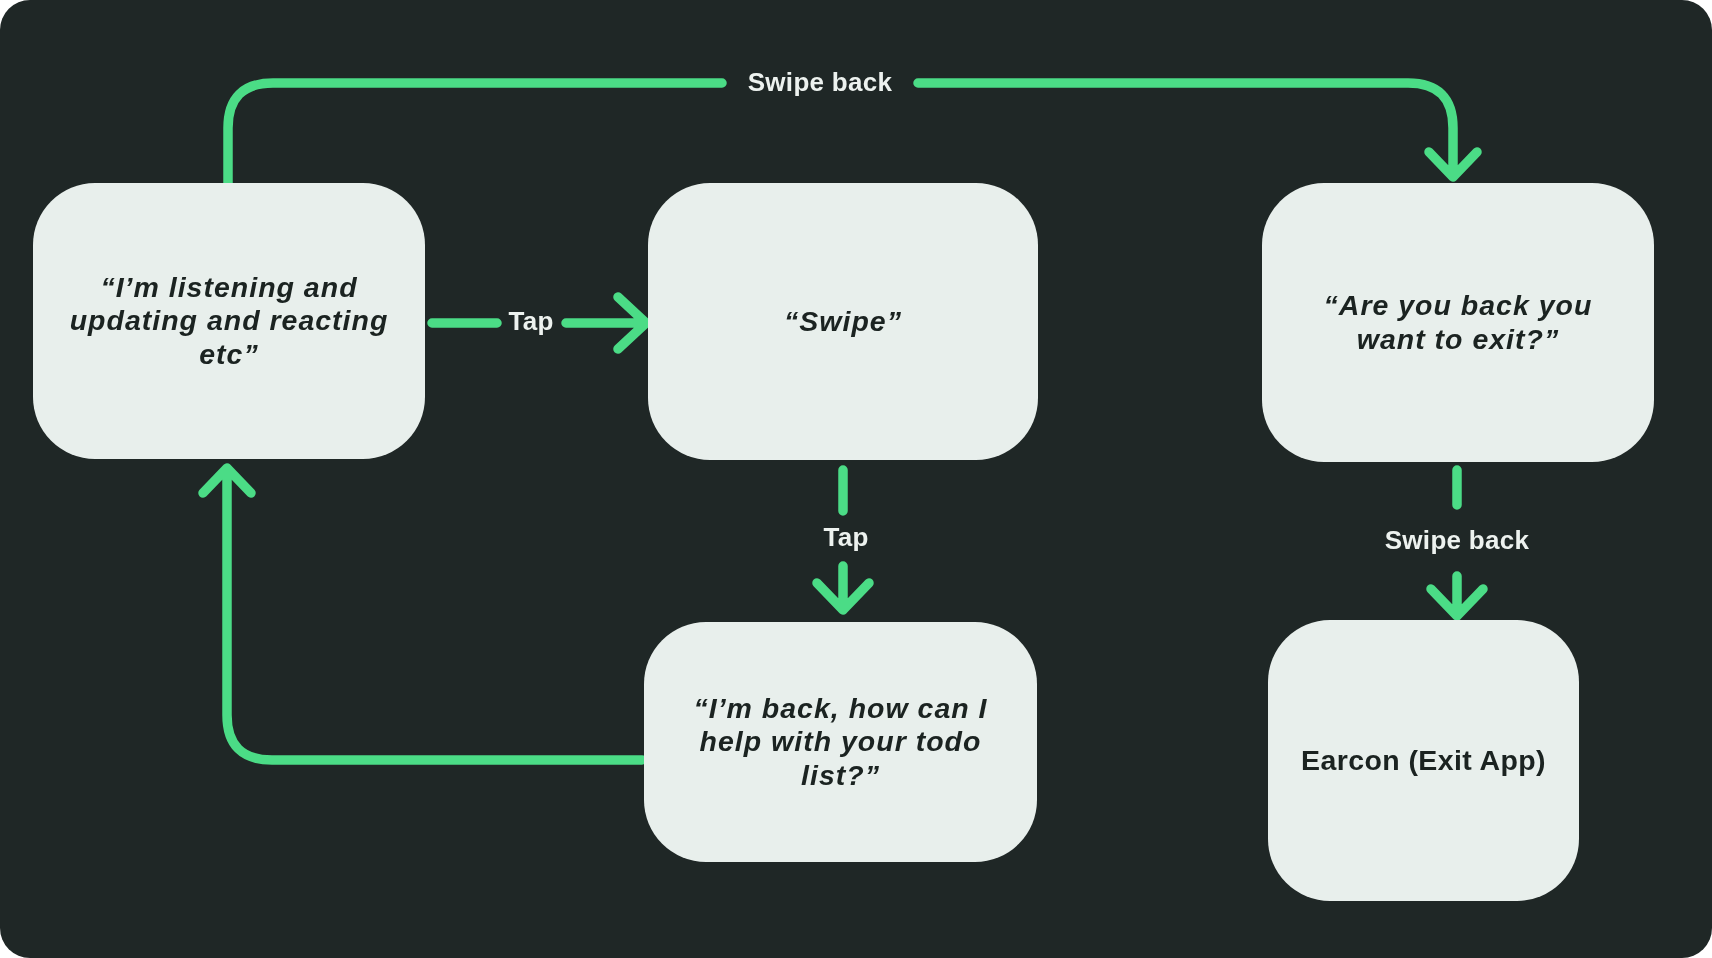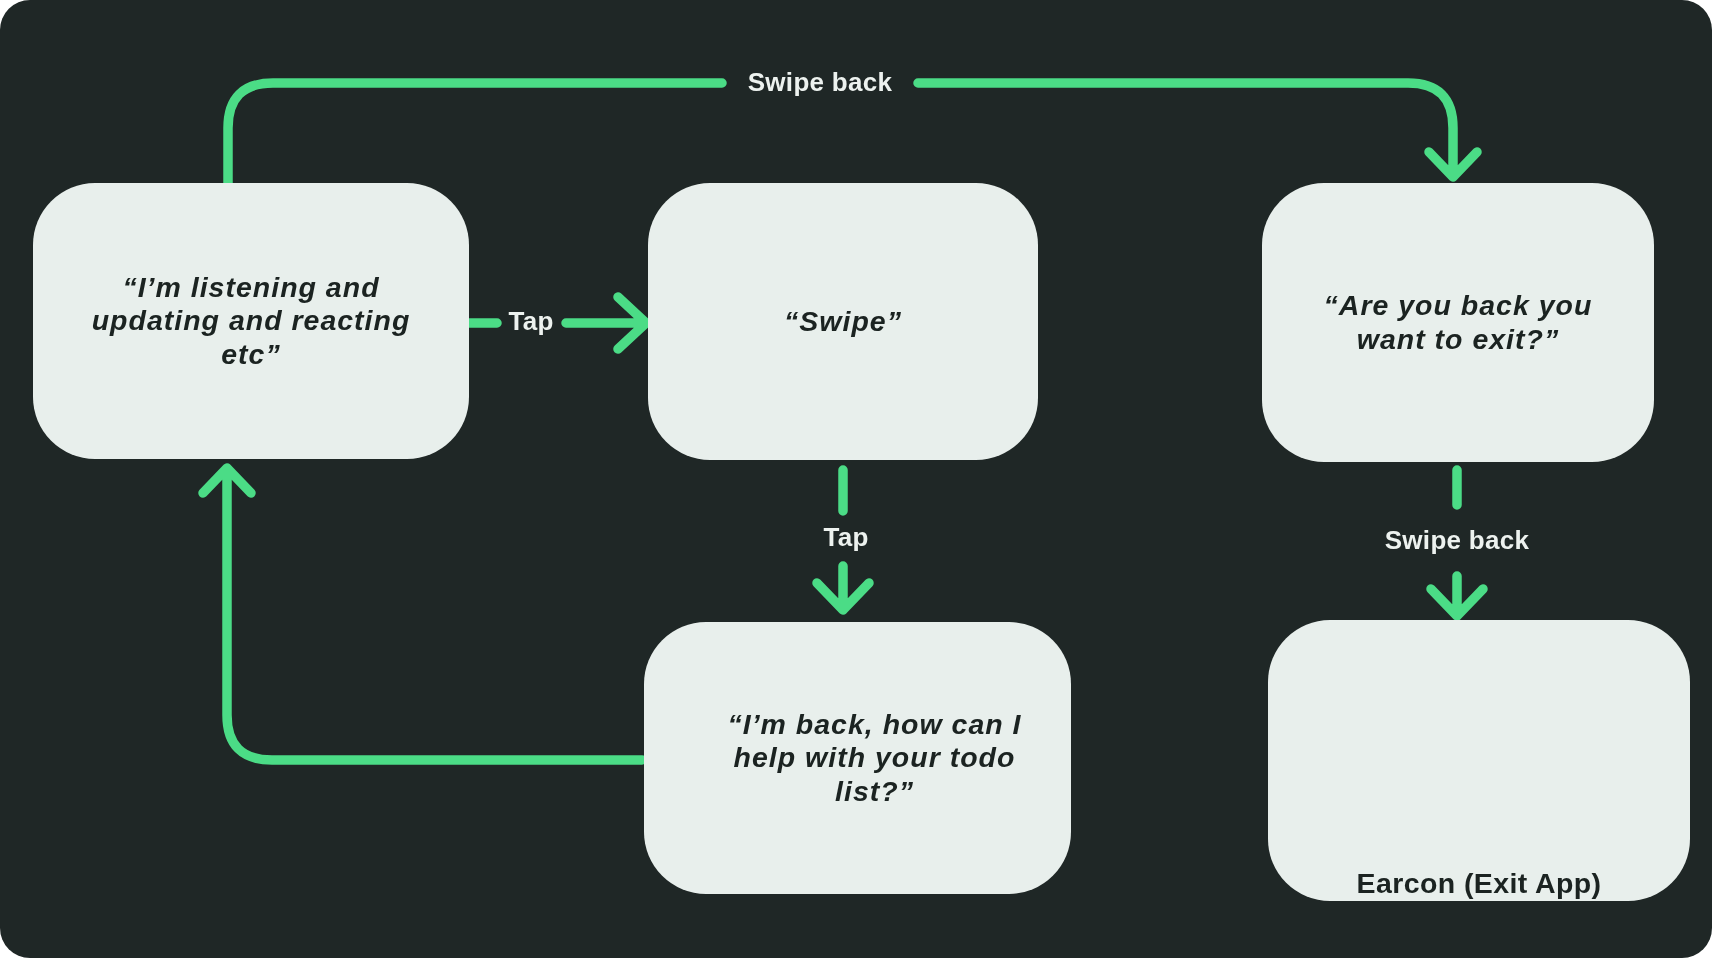--- a/index.html
+++ b/index.html
@@ -37,25 +37,25 @@
     white-space:pre-line;
     font-size:28.5px;
     font-weight:bold;
     font-style:italic;
     letter-spacing:1px;
     line-height:1.18;
     color:var(--node-text);
     padding:0 26px;
   }
   .node--plain .node-label{font-style:normal;letter-spacing:0.4px;}
-  .node--listening{left:33px;top:183px;width:436px;height:276px;}
+  .node--listening{left:33px;top:183px;width:392px;height:276px;}
   .node--paused{left:648px;top:183px;width:390px;height:277px;}
   .node--confirm{left:1262px;top:183px;width:392px;height:279px;}
-  .node--back{left:644px;top:622px;width:393px;height:272px;padding-left:34px;}
-  .node--earcon{left:1268px;top:620px;width:422px;height:281px;align-items:flex-end;}
+  .node--back{left:644px;top:622px;width:393px;height:240px;}
+  .node--earcon{left:1268px;top:620px;width:311px;height:281px;}
   .edge-label{
     position:absolute;
     transform:translate(-50%,-50%);
     color:var(--label);
     font-weight:bold;
     font-size:26px;
     letter-spacing:0.3px;
     white-space:nowrap;
   }
   .edge-label--swipe-top{left:820px;top:82px;}

